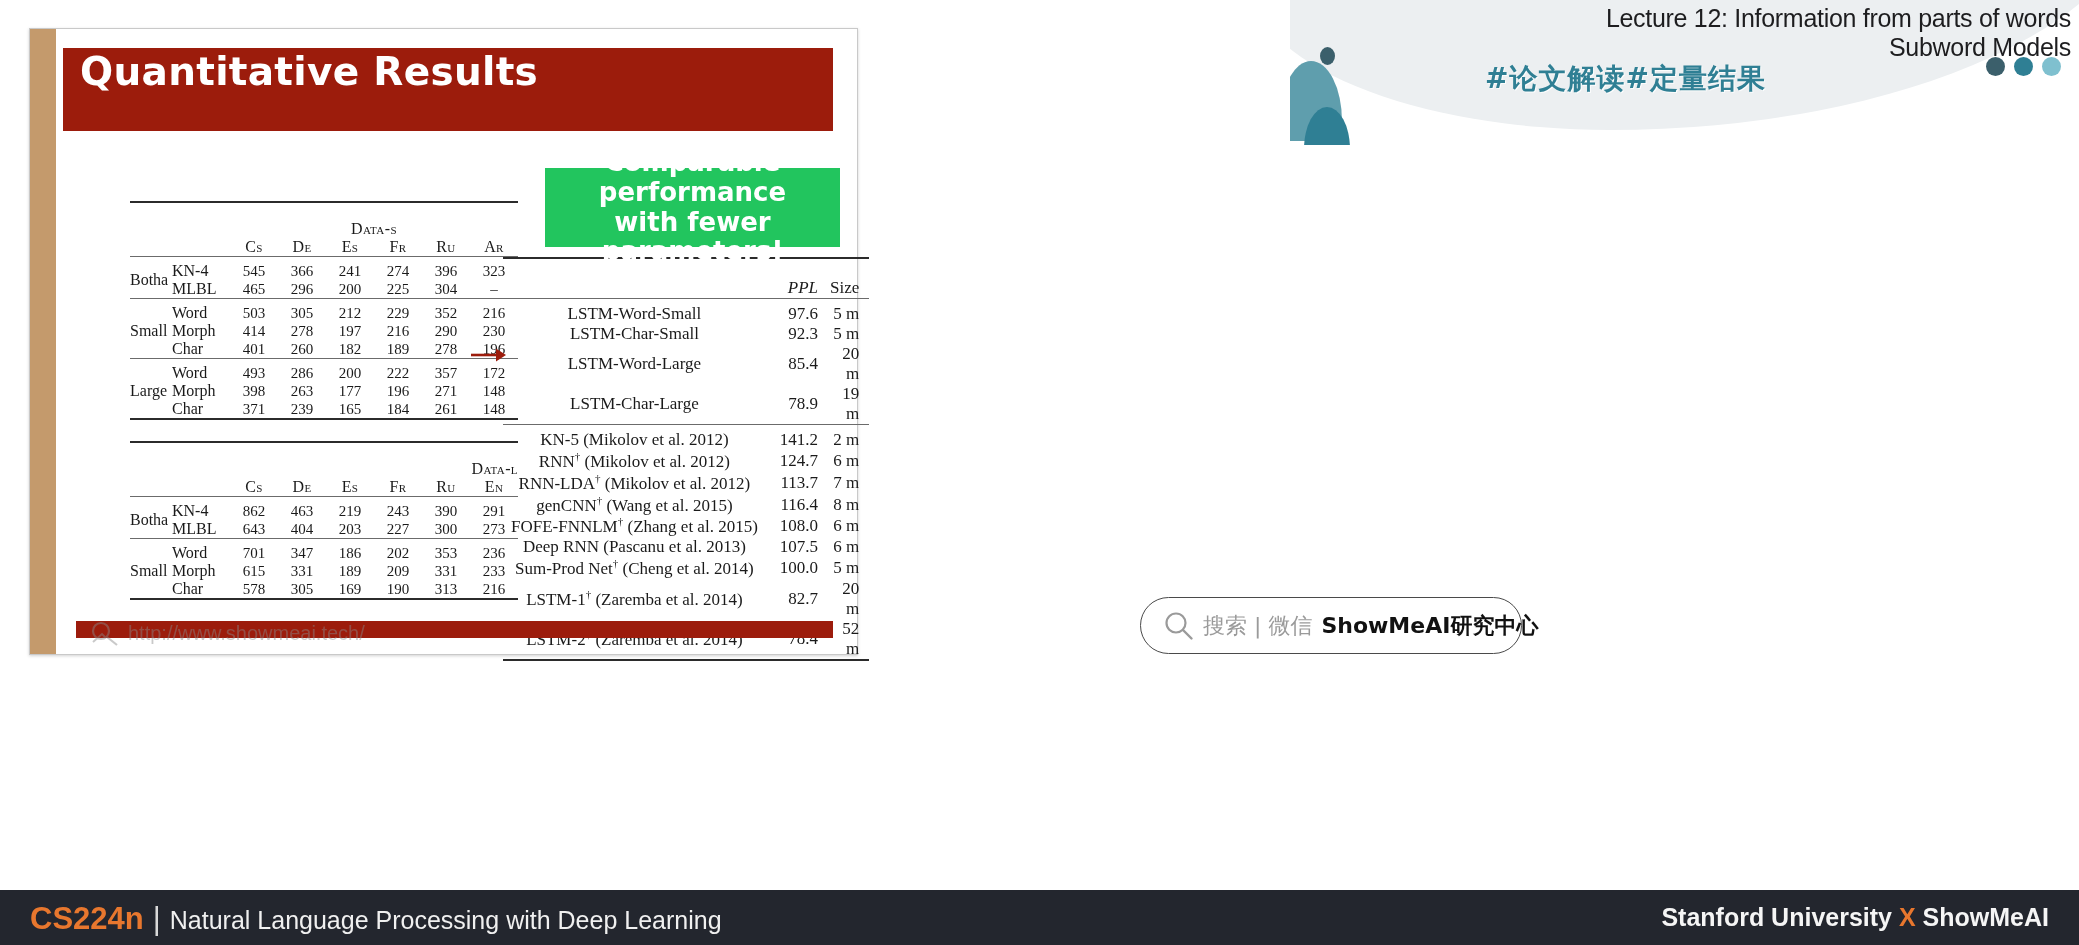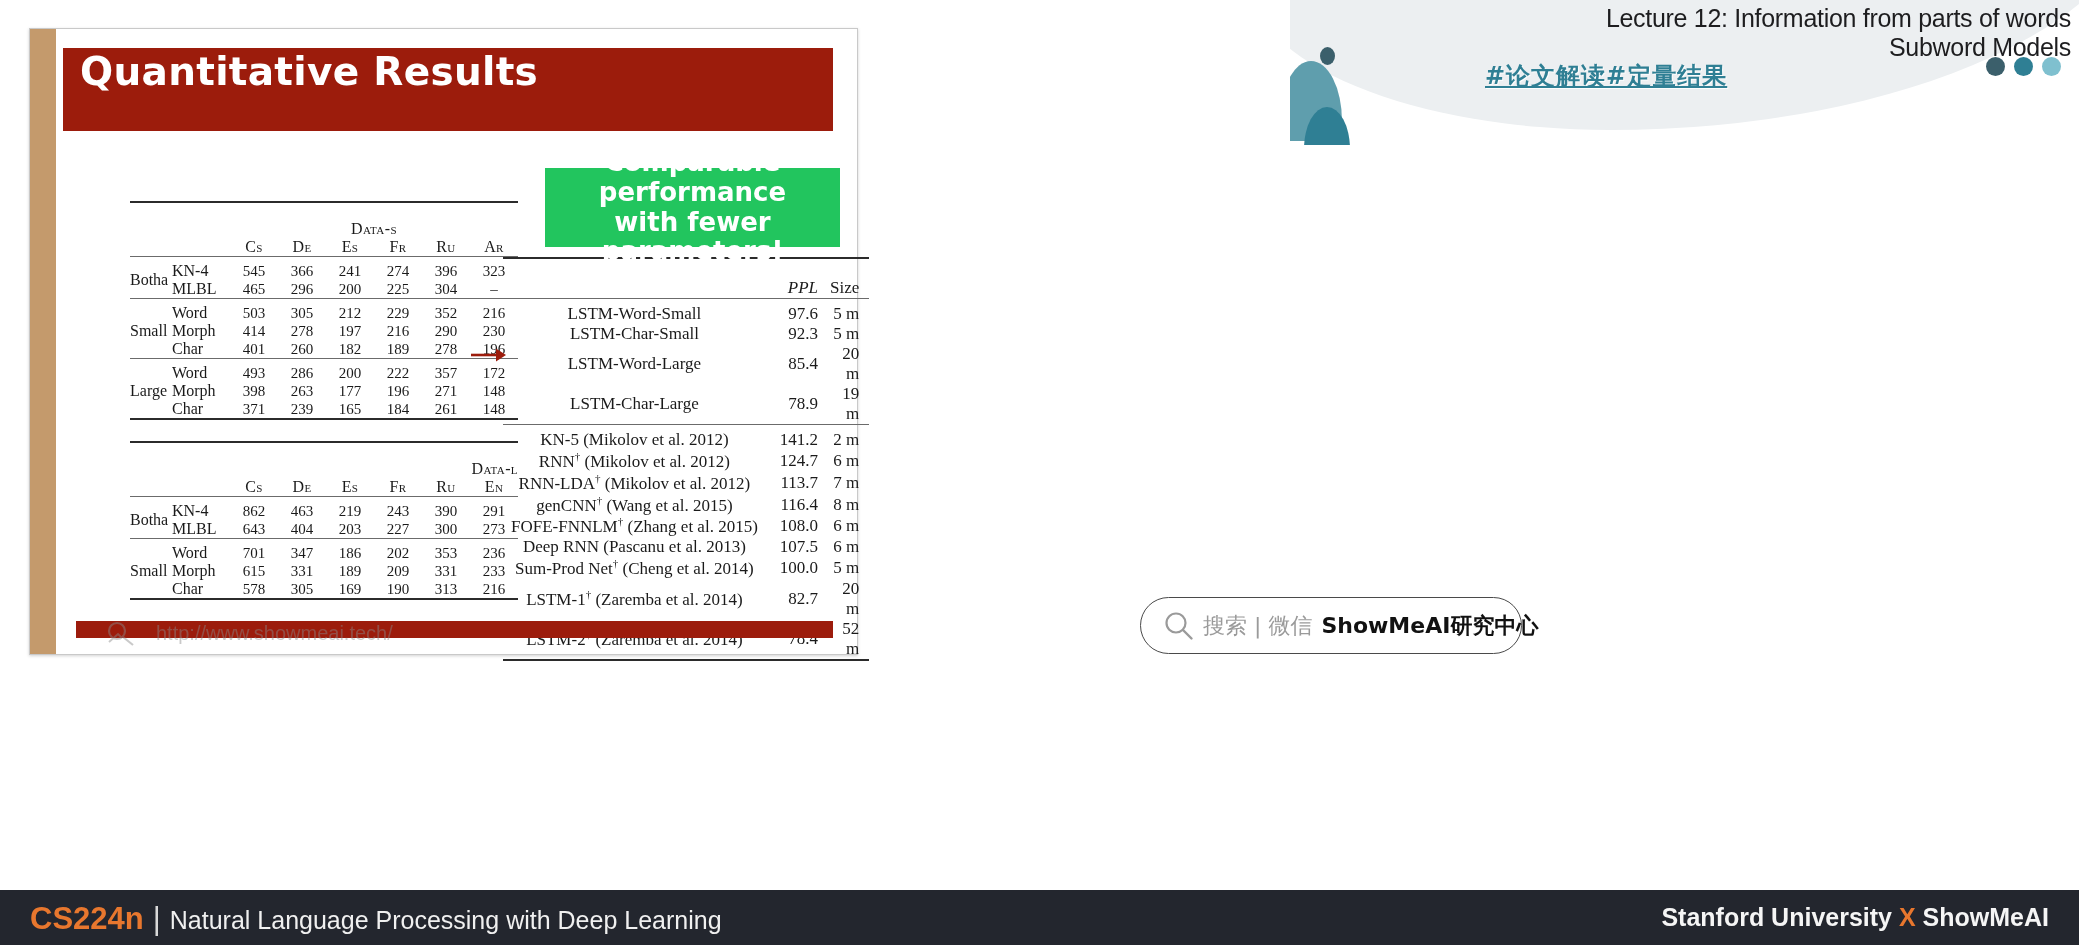--- a/index.html
+++ b/index.html
@@ -29,24 +29,23 @@
   .dot{width:19px;height:19px;border-radius:50%;}
   #blob-wrap{position:absolute;left:-10px;top:45px;width:110px;height:100px;}
   #blob-big{position:absolute;left:0;top:16px;width:62px;height:80px;
      background:#5f9ead;border-radius:60% 60% 0 0 / 90% 90% 0 0;}
   #blob-small{position:absolute;left:24px;top:62px;width:46px;height:42px;
      background:#2f7f94;border-radius:50% 50% 0 0/100% 100% 0 0;}
   #blob-dot{position:absolute;left:40px;top:2px;width:15px;height:18px;
      background:#3b5f6b;border-radius:50%;}
   #banner-cn{
     position:absolute;left:195px;top:60px;
-    font-family:"DejaVu Sans",sans-serif;font-weight:bold;font-size:24px;
+    font-family:"DejaVu Sans",sans-serif;font-weight:bold;font-size:28px;
     color:#2f7f94;letter-spacing:1px;
     text-shadow:1px 1px 0 rgba(255,255,255,.85);
-    text-decoration:underline;
   }
 
   
   #slide{
     position:absolute;left:29px;top:28px;width:827px;height:625px;
     background:#ffffff;border:1px solid #c9c9c9;
     box-shadow:0 1px 3px rgba(0,0,0,.18);
   }
   #slide-stripe{position:absolute;left:0;top:0;width:26px;height:100%;background:#c49a6c;}
   #slide-title-bar{
@@ -55,21 +54,21 @@
   #slide-title{
     position:absolute;left:16px;top:20px;
     color:#fff;font-weight:bold;font-size:39px;letter-spacing:.3px;
     font-family:"DejaVu Sans",sans-serif;
     margin-left:34px;
   }
   #slide-footer-bar{
     position:absolute;left:46px;bottom:16px;width:757px;height:17px;background:#9c1c0c;
   }
   #watermark{
-    position:absolute;left:76px;bottom:8px;display:flex;align-items:center;gap:20px;
+    position:absolute;left:60px;bottom:8px;display:flex;align-items:center;gap:8px;
     opacity:.45;
   }
   #wm-text{font-size:20px;color:#8a8a8a;font-family:"Liberation Sans",sans-serif;}
 
   
   .ptable{position:absolute;font-family:"Liberation Serif",serif;color:#1a1a1a;}
   .ptable table{border-collapse:collapse;}
   .ptable td,.ptable th{padding:0;font-weight:normal;}
   .num{text-align:center;font-size:15px;font-variant-numeric:lining-nums;}
   .lbl{font-size:16px;text-align:left;}

